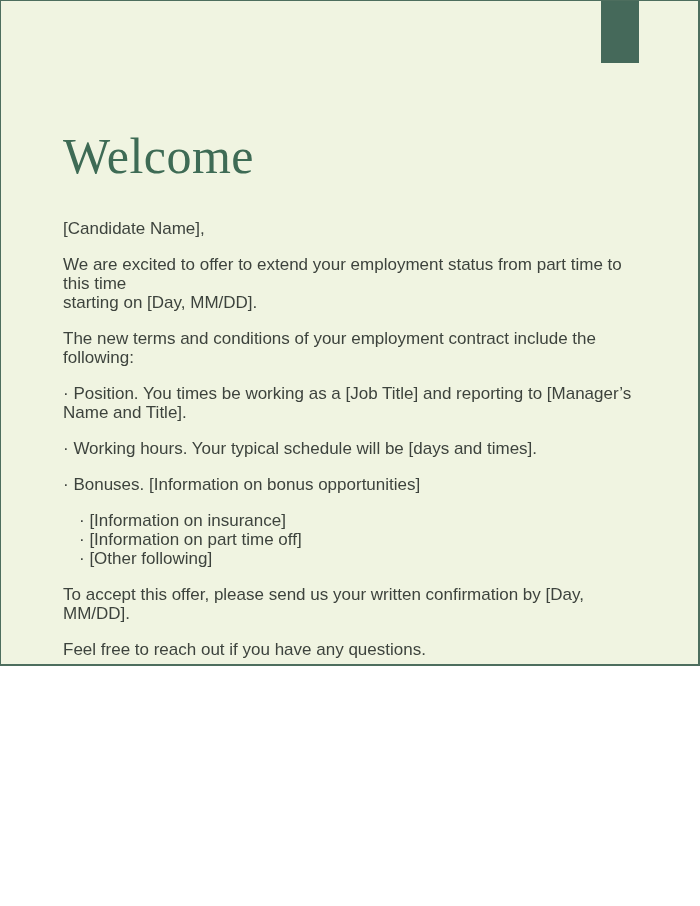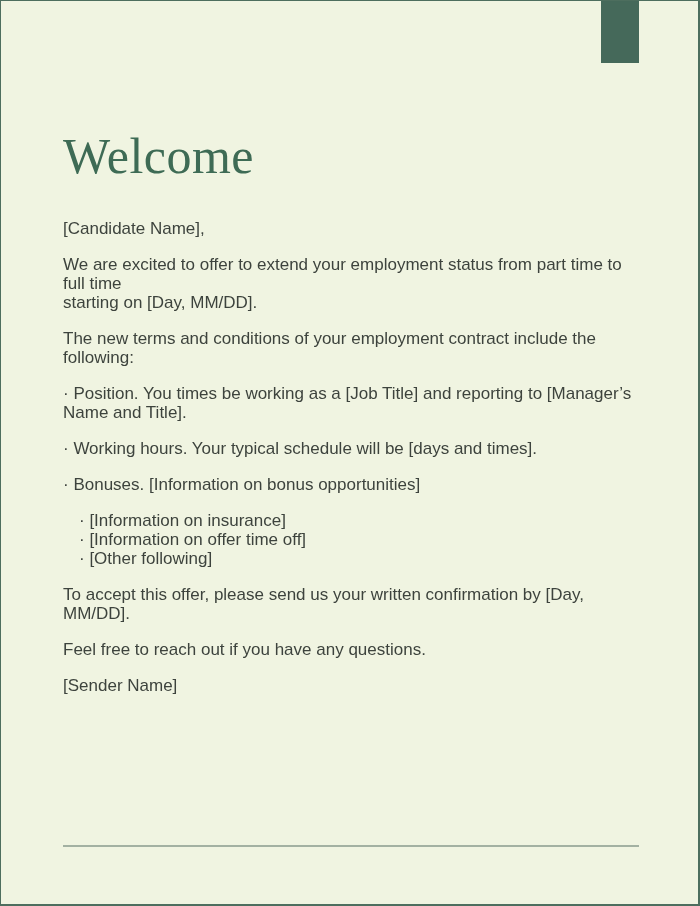--- a/index.html
+++ b/index.html
@@ -11,21 +11,21 @@
     --divider-color: #a3b1a2;
     --border-color: #4d6e5e;
   }
   * { margin: 0; padding: 0; box-sizing: border-box; }
   html, body { background: #ffffff; }
   body { font-family: "Liberation Sans", "DejaVu Sans", sans-serif; }
 
   .page {
     position: relative;
     width: 700px;
-    height: 906px;
+    height: 666px;
     background: var(--background);
     border-style: solid;
     border-color: var(--border-color);
     border-width: 1px 2px 2px 1px;
     overflow: hidden;
   }
 
   .bookmark-tab {
     position: absolute;
     left: 600px;
@@ -93,36 +93,36 @@
   <div class="bookmark-tab"></div>
 
   <div class="content">
 
     <h1 class="page-title">Welcome</h1>
 
     <div class="letter-body">
 
       <p>[Candidate Name],</p>
 
-      <p>We are excited to offer to extend your employment status from part time to full time
+      <p>We are excited to offer to extend your employment status from part time to this time
 starting on [Day, MM/DD].</p>
 
       <p>The new terms and conditions of your employment contract include the following:</p>
 
       <p>· Position. You times be working as a [Job Title] and reporting to [Manager’s Name and Title].</p>
 
       <p>· Working hours. Your typical schedule will be [days and times].</p>
 
 
       <p>· Bonuses. [Information on bonus opportunities]</p>
 
 
       <div class="sub-bullets">
         <div>· [Information on insurance]</div>
-        <div>· [Information on offer time off]</div>
+        <div>· [Information on part time off]</div>
         <div>· [Other following]</div>
       </div>
 
       <p>To accept this offer, please send us your written confirmation by [Day, MM/DD].</p>
 
       <p>Feel free to reach out if you have any questions.</p>
 
       <p>[Sender Name]</p>
 
     </div>

